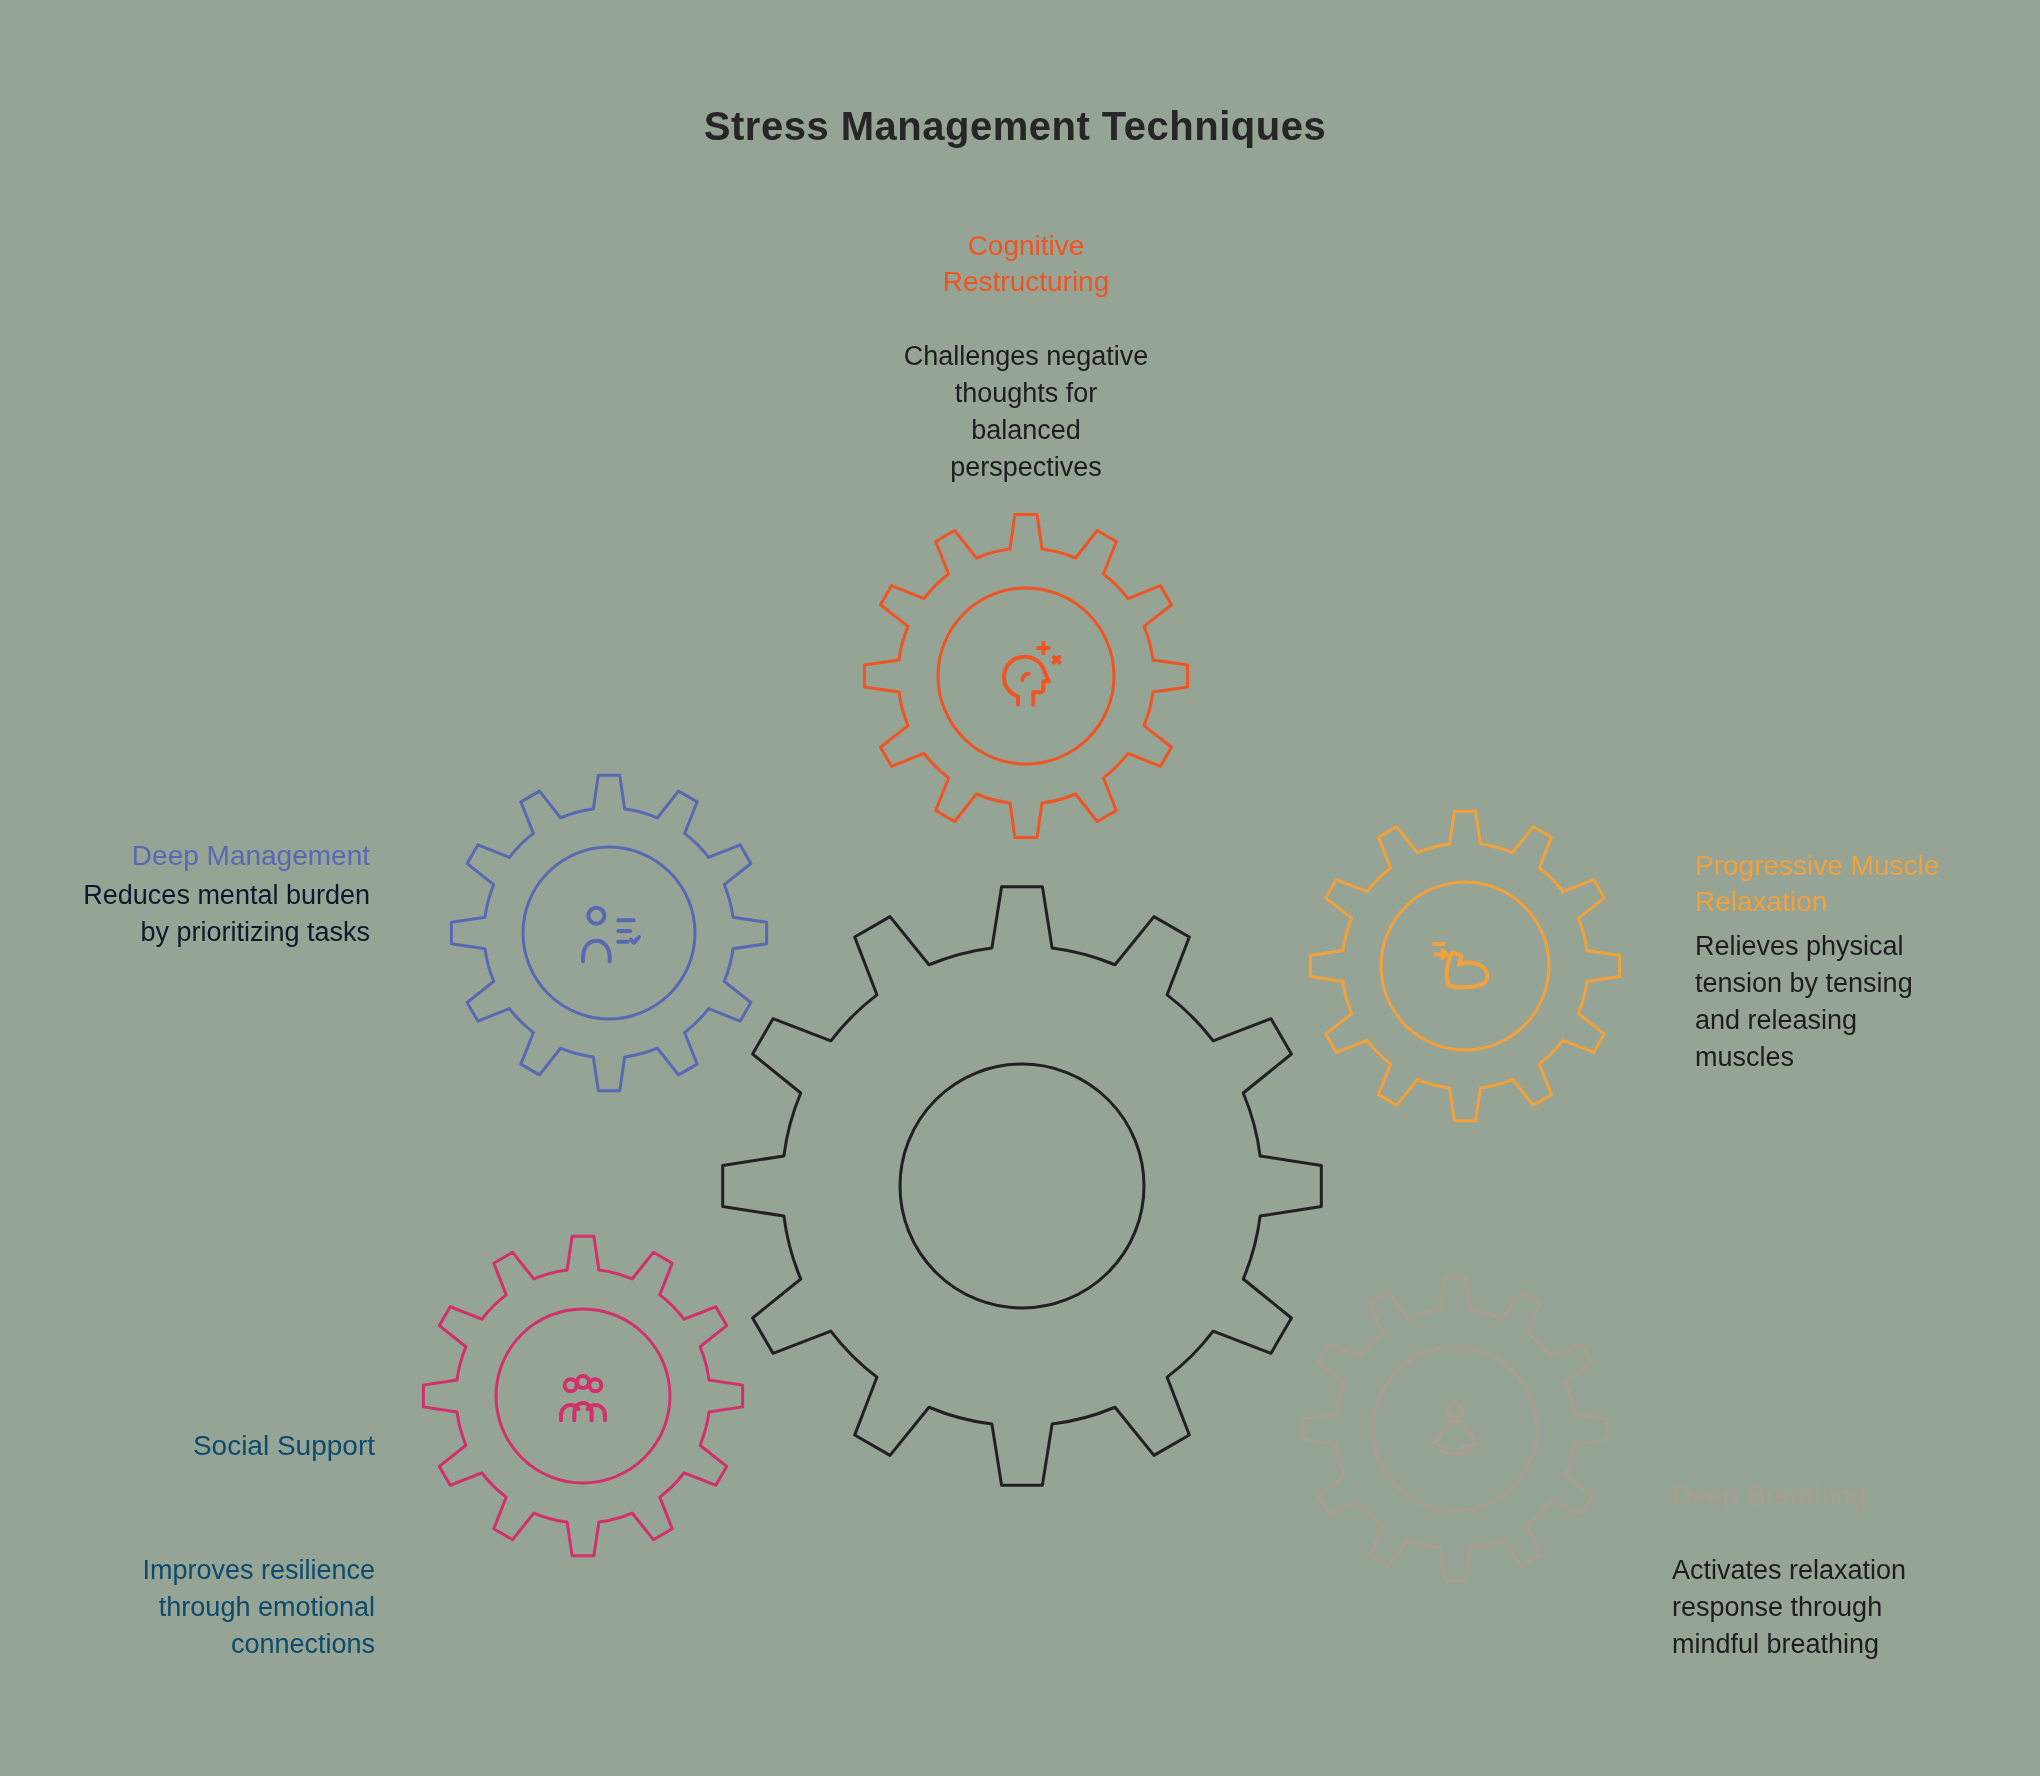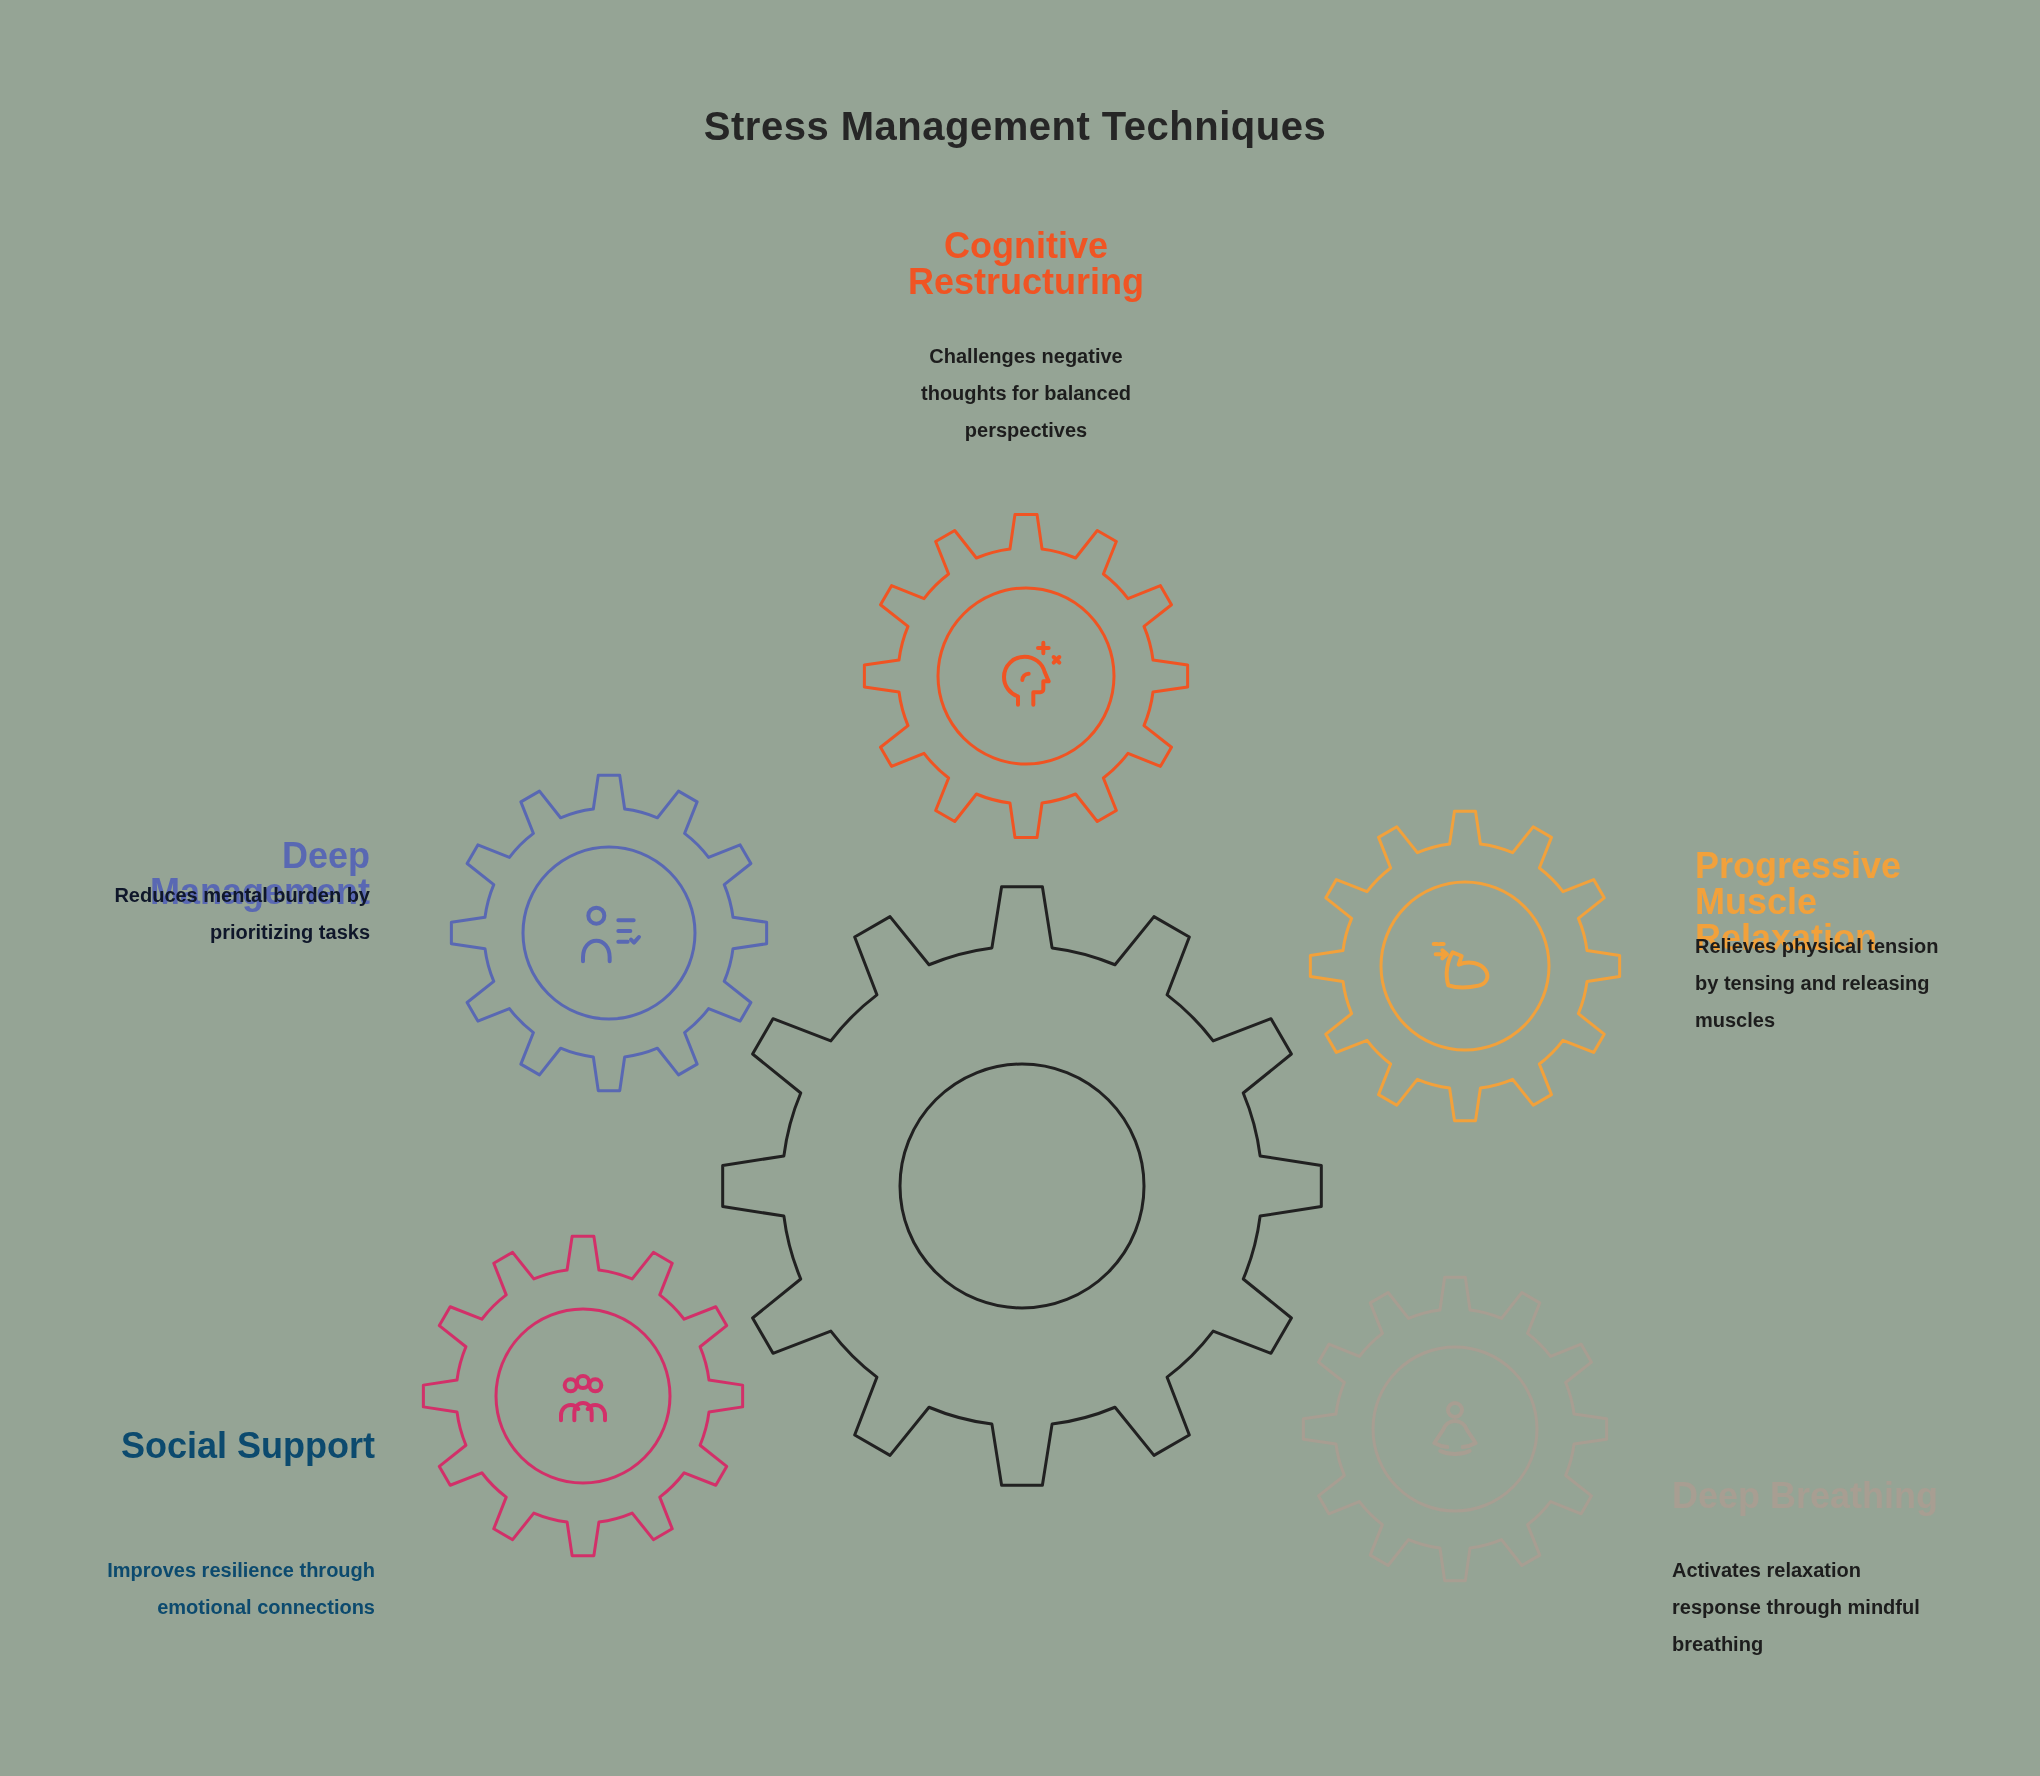--- a/index.html
+++ b/index.html
@@ -12,22 +12,22 @@
   .title{
     position:absolute;left:0;right:10px;top:104px;text-align:center;
     font-size:40px;font-weight:700;letter-spacing:.5px;
   }
   .gear{position:absolute;}
   .gear svg{display:block;width:100%;height:100%;}
   .gear path,.gear circle{fill:none;stroke:currentColor;stroke-width:3;stroke-linejoin:round;}
   .icon{position:absolute;width:80px;height:80px;}
   .icon svg{display:block;width:100%;height:100%;}
   .icon path,.icon circle{fill:none;stroke:currentColor;stroke-width:1.2;stroke-linecap:round;stroke-linejoin:round;}
-  .t-label{position:absolute;font-size:36px;font-weight:700;line-height:36px;}
-  .t-desc{position:absolute;font-size:20px;font-weight:700;line-height:37px;}
+  .t-label{position:absolute;font-size:28px;font-weight:400;line-height:36px;}
+  .t-desc{position:absolute;font-size:27px;font-weight:400;line-height:37px;}
   .ta-c{text-align:center;}
   .ta-r{text-align:right;}
   .ta-l{text-align:left;}
 </style>
 </head>
 <body style="background: rgb(149, 164, 149);">
 
 <div class="canvas">
 
   <div class="title" style="color: rgb(38, 38, 38);">Stress Management Techniques</div>

